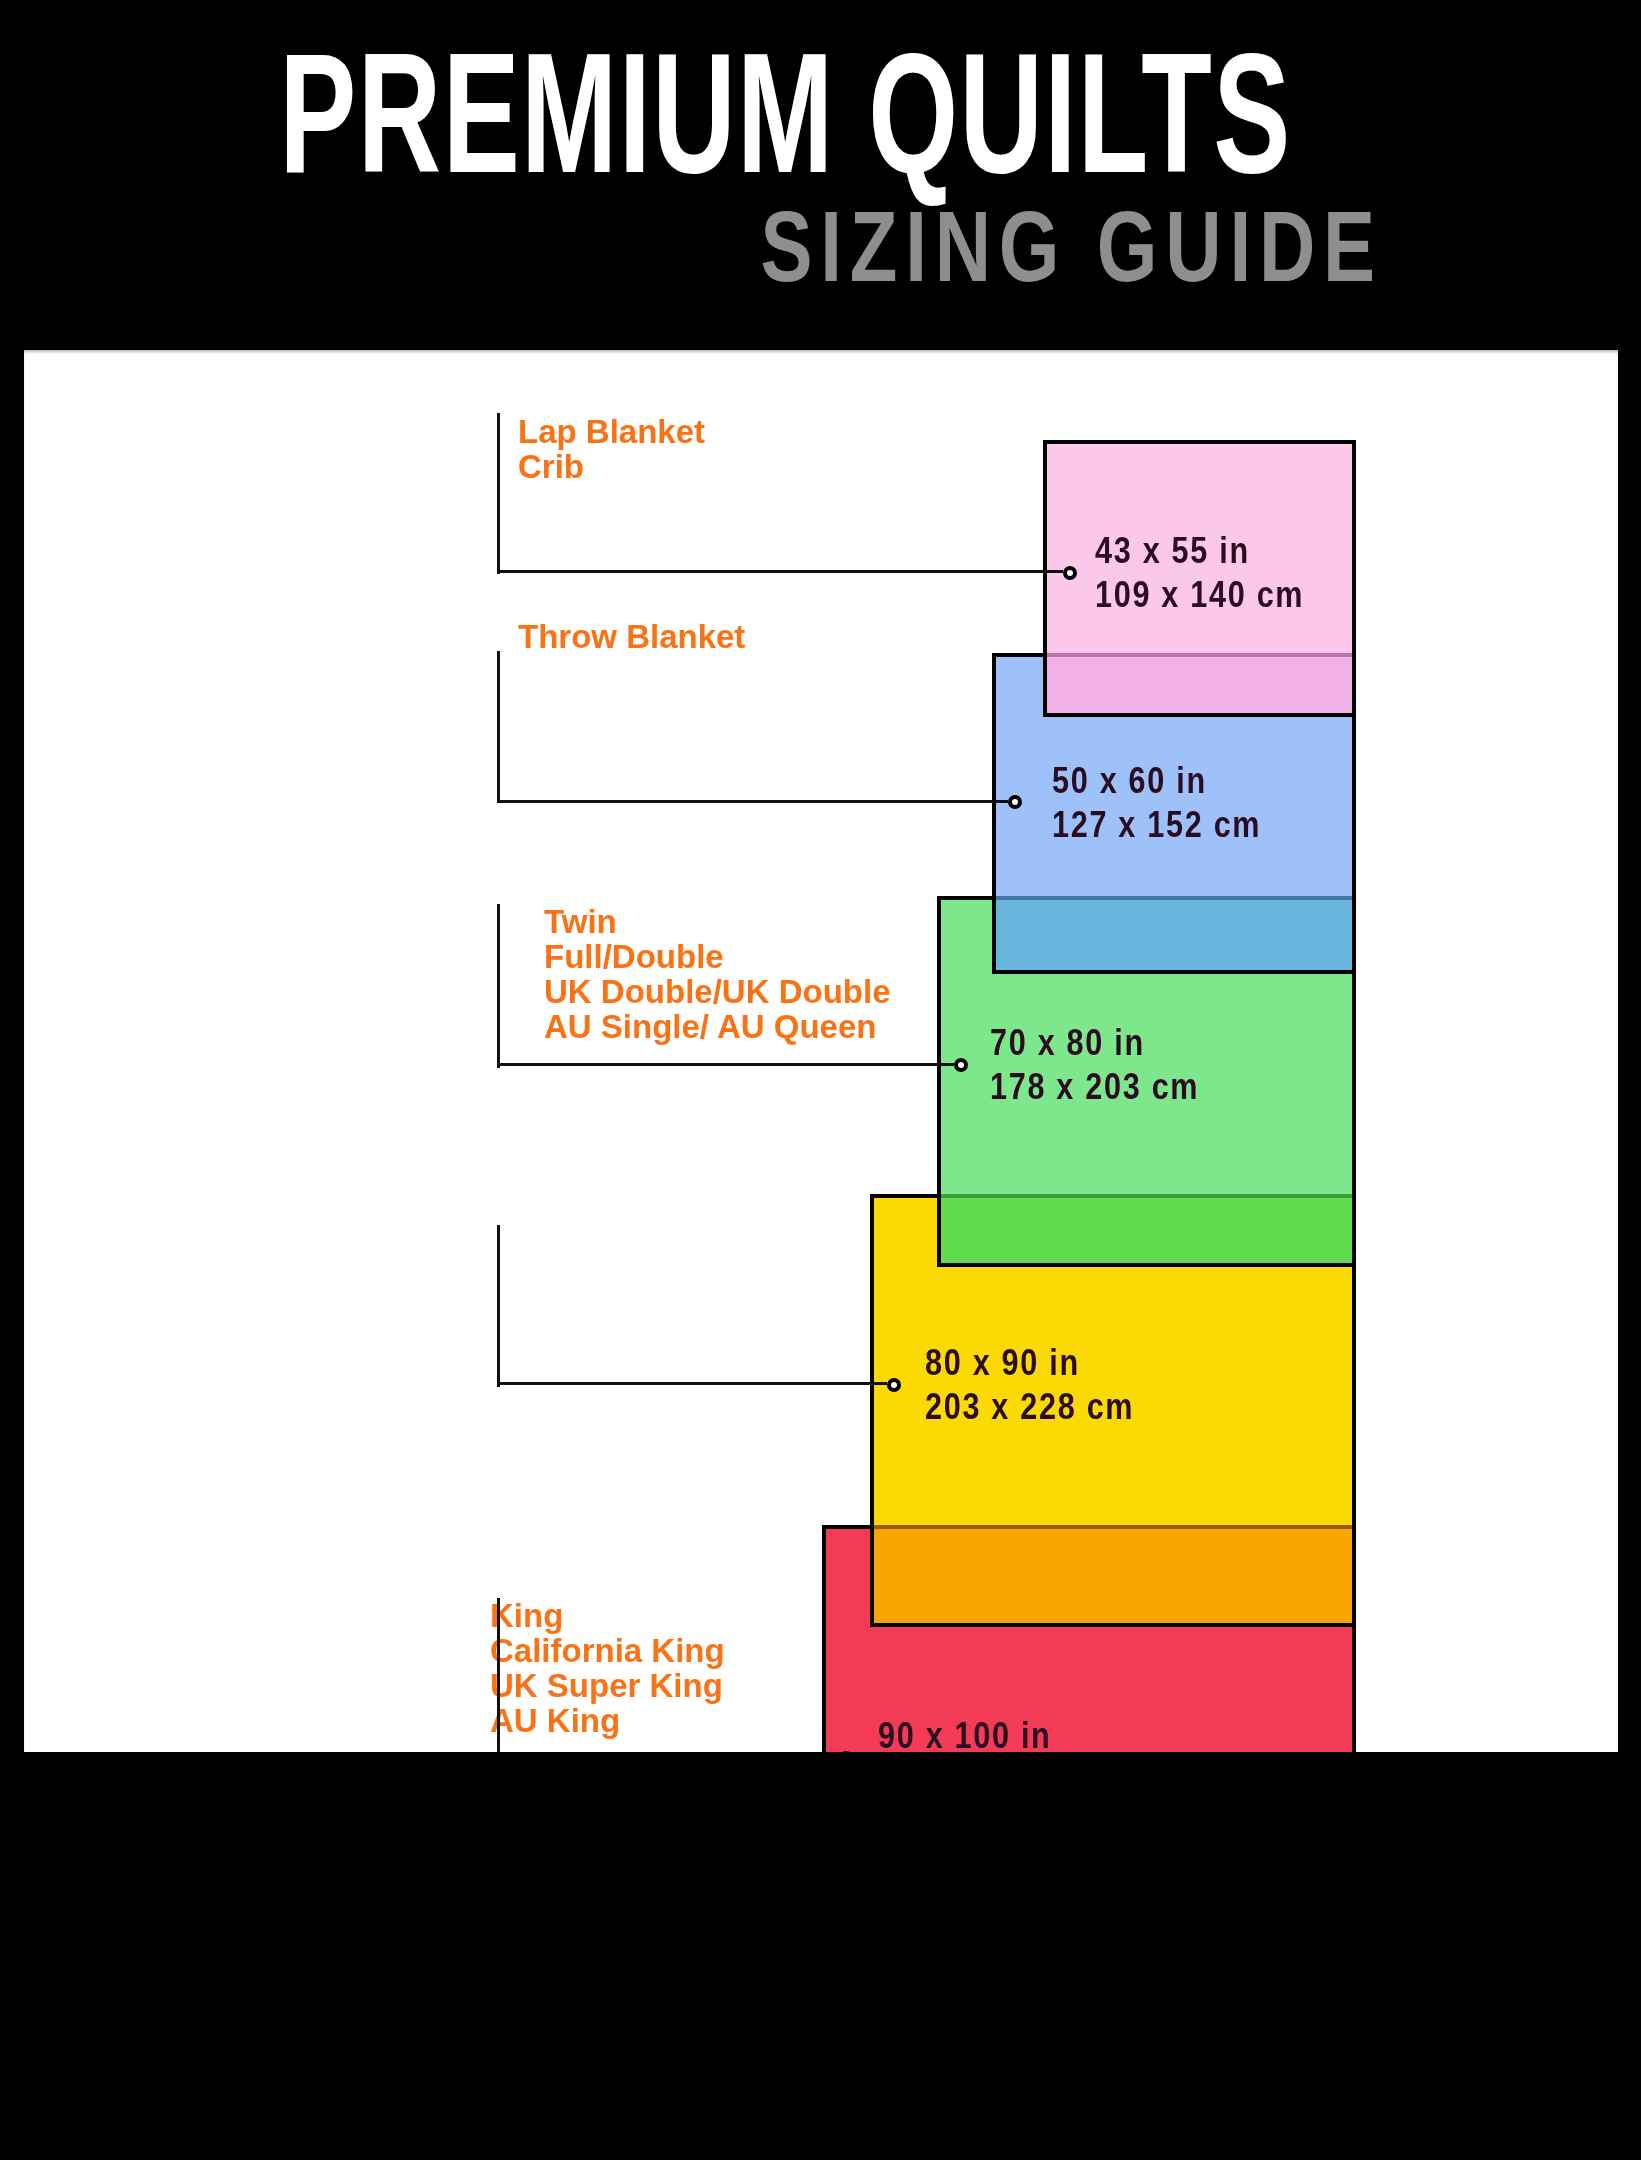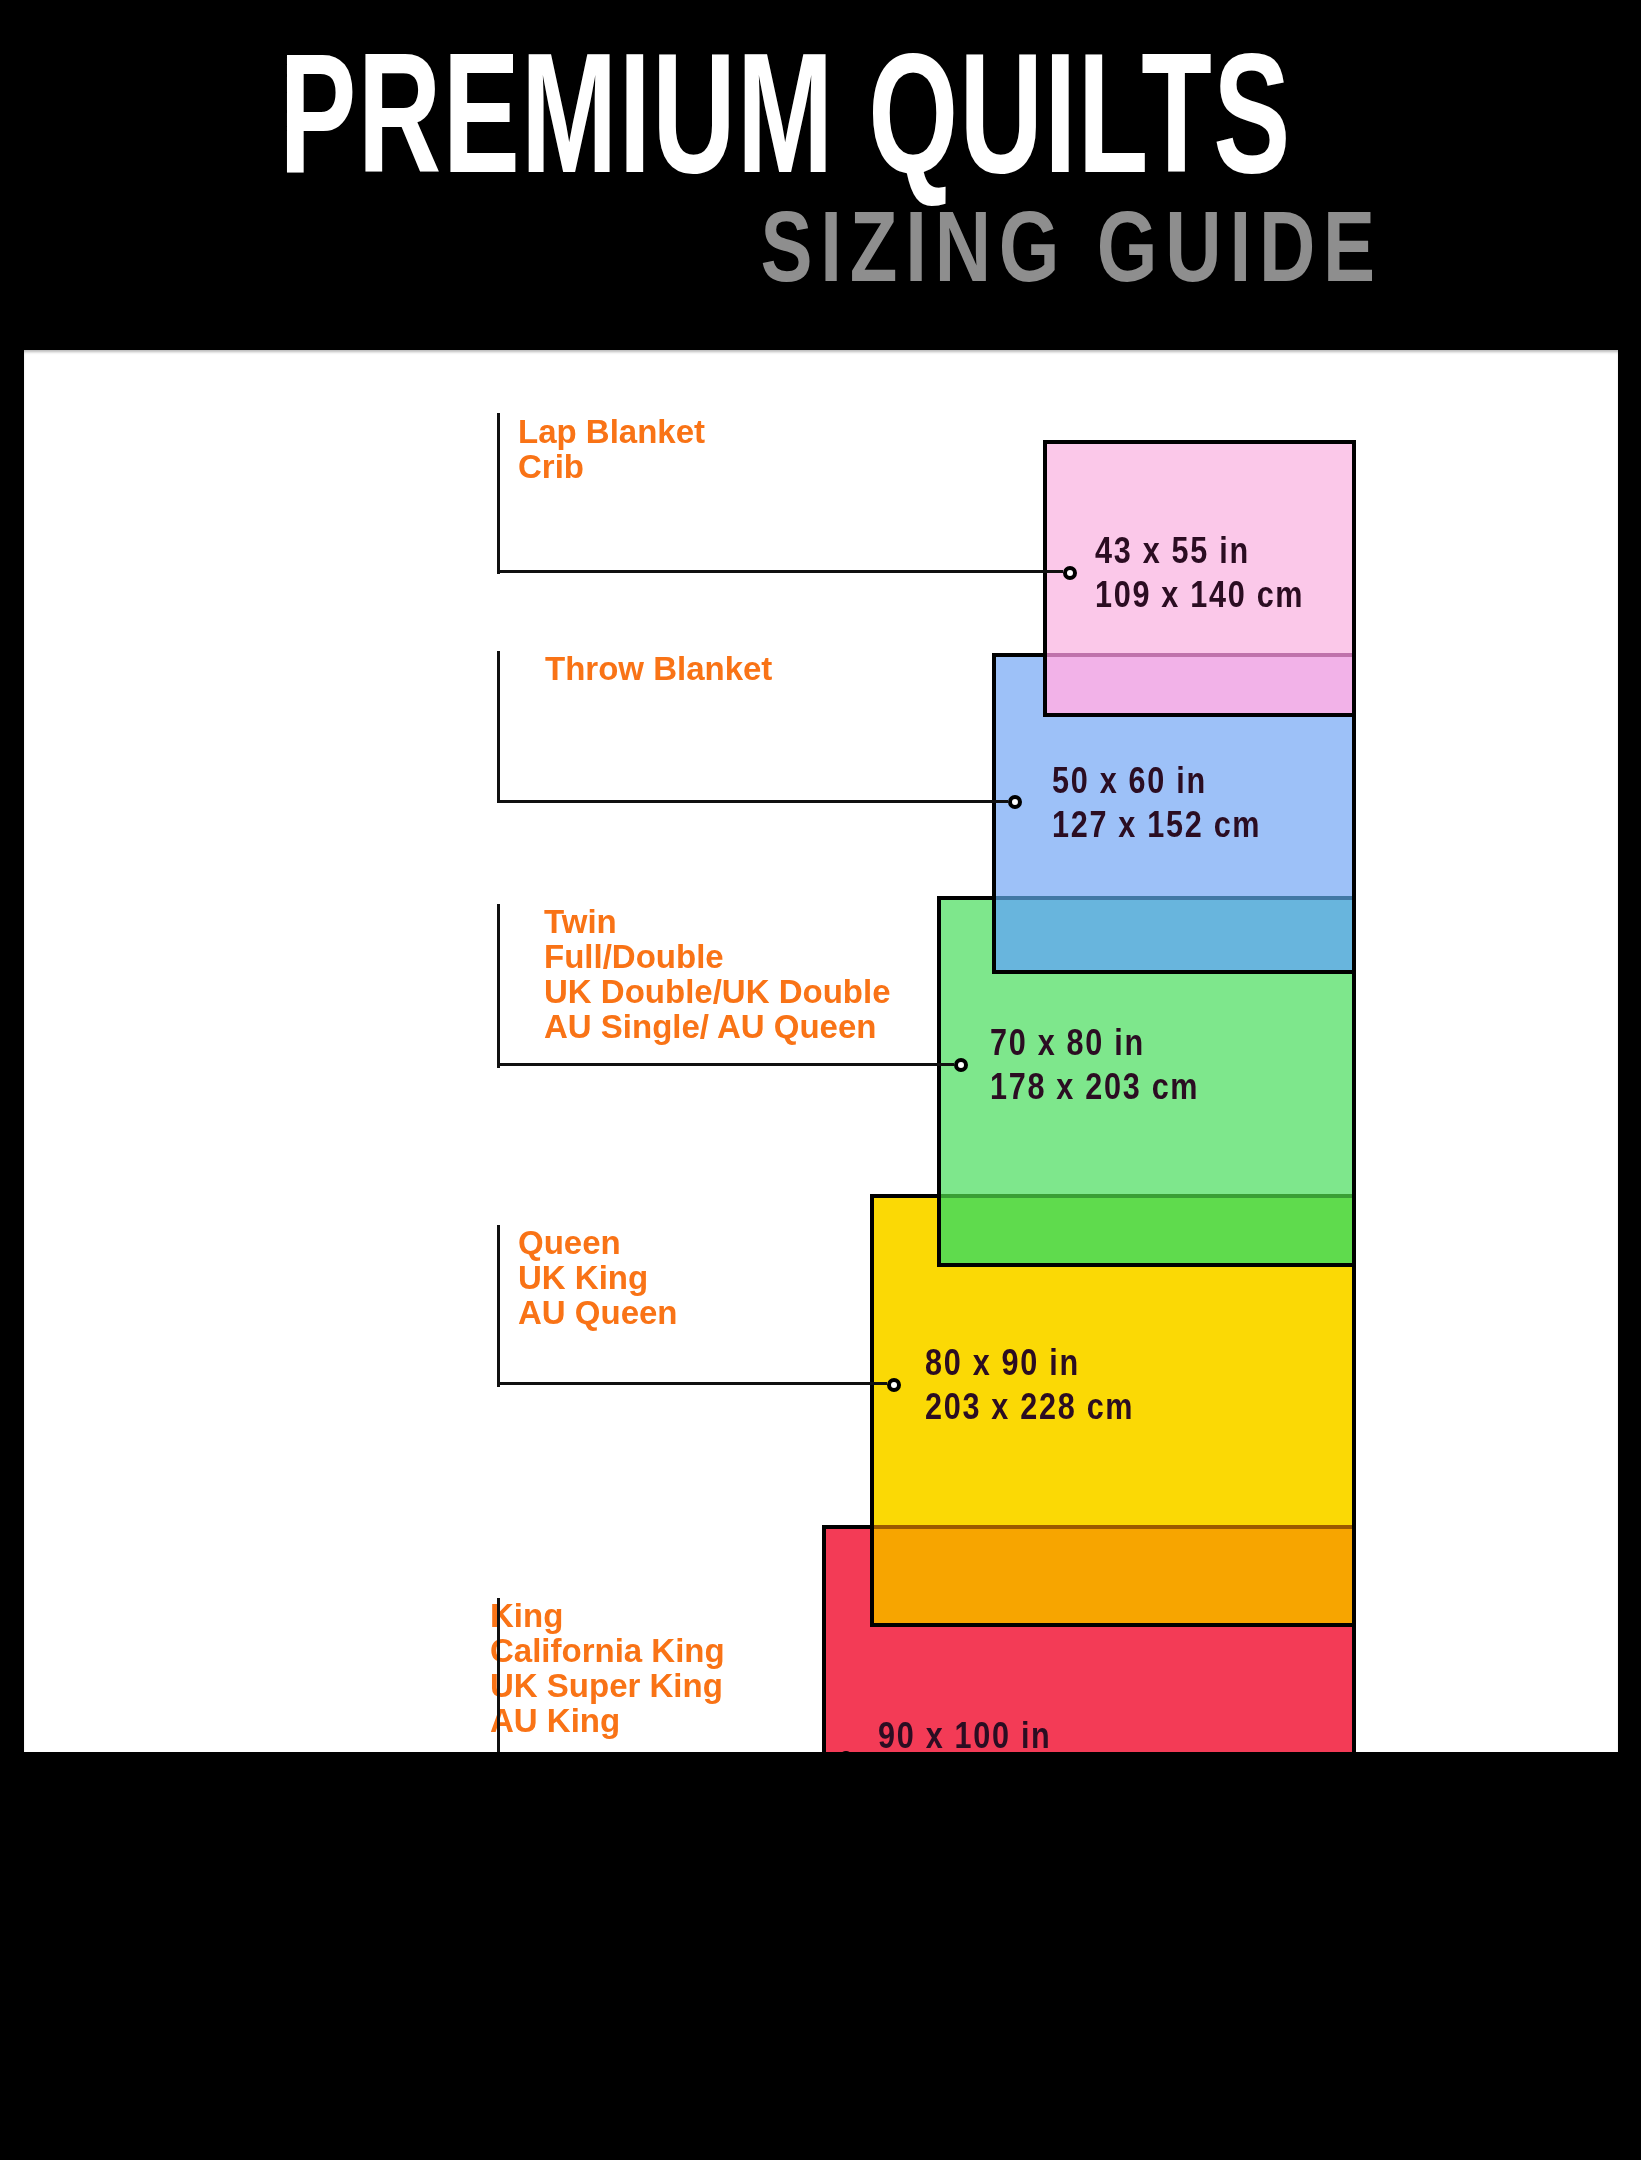--- a/index.html
+++ b/index.html
@@ -61,21 +61,21 @@
     <div>Crib</div>
   </div>
   <div class="vline" style="left:497px;top:413px;height:161px;"></div>
   <div class="hline" style="left:497px;top:570px;width:566px;"></div>
   <div class="ring" style="left:1063px;top:566px;"></div>
   <div class="dim-label" style="left:1095px;top:529px;">
     <div>43 x 55 in</div>
     <div>109 x 140 cm</div>
   </div>
 
-  <div class="size-label" style="left:518px;top:651px;margin-left:27px;">
+  <div class="size-label" style="left:518px;top:619px;">
     <div>Throw Blanket</div>
   </div>
   <div class="vline" style="left:497px;top:651px;height:152px;"></div>
   <div class="hline" style="left:497px;top:800px;width:511px;"></div>
   <div class="ring" style="left:1008px;top:795px;"></div>
   <div class="dim-label" style="left:1052px;top:759px;">
     <div>50 x 60 in</div>
     <div>127 x 152 cm</div>
   </div>
 
@@ -86,25 +86,20 @@
     <div>AU Single/ AU Queen</div>
   </div>
   <div class="vline" style="left:497px;top:904px;height:164px;"></div>
   <div class="hline" style="left:497px;top:1063px;width:457px;"></div>
   <div class="ring" style="left:954px;top:1058px;"></div>
   <div class="dim-label" style="left:990px;top:1021px;">
     <div>70 x 80 in</div>
     <div>178 x 203 cm</div>
   </div>
 
-  <div class="size-label" style="left:518px;top:1225px;">
-    <div>Queen</div>
-    <div>UK King</div>
-    <div>AU Queen</div>
-  </div>
   <div class="vline" style="left:497px;top:1225px;height:162px;"></div>
   <div class="hline" style="left:497px;top:1382px;width:390px;"></div>
   <div class="ring" style="left:887px;top:1378px;"></div>
   <div class="dim-label" style="left:925px;top:1341px;">
     <div>80 x 90 in</div>
     <div>203 x 228 cm</div>
   </div>
 
   <div class="size-label" style="left:490px;top:1598px;">
     <div>King</div>

